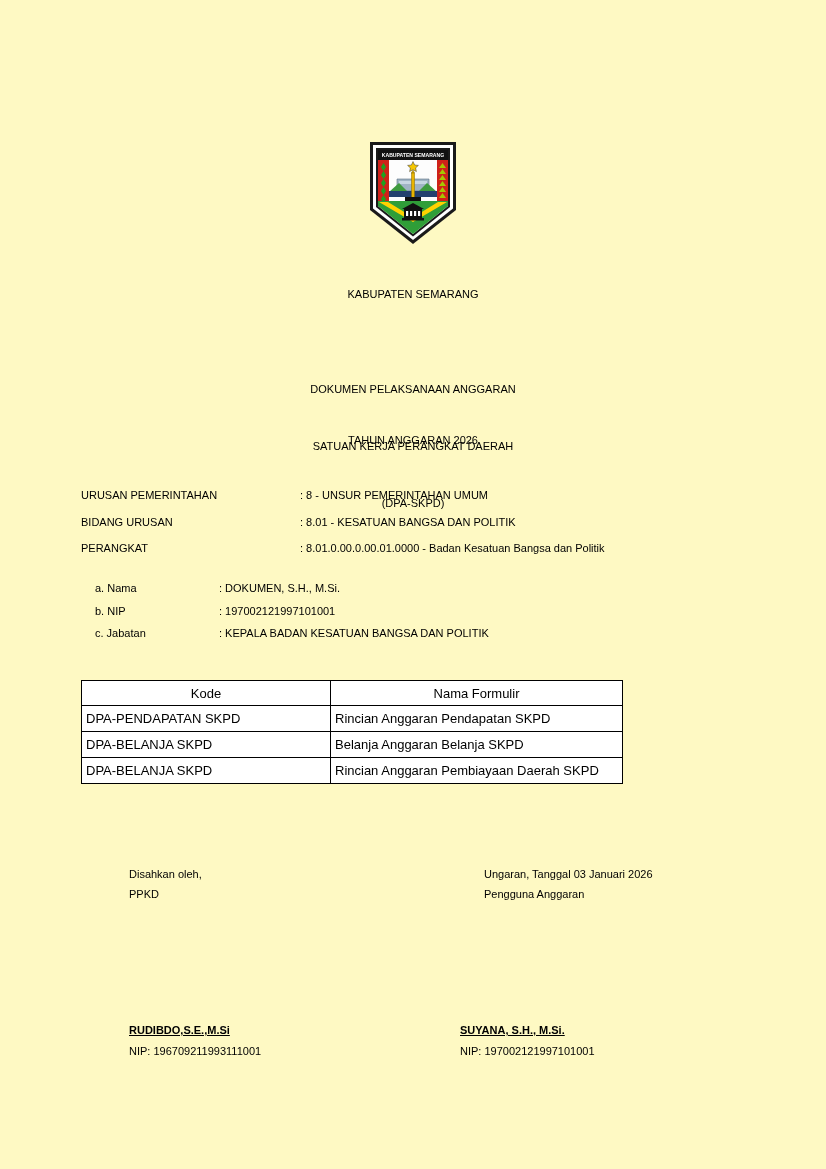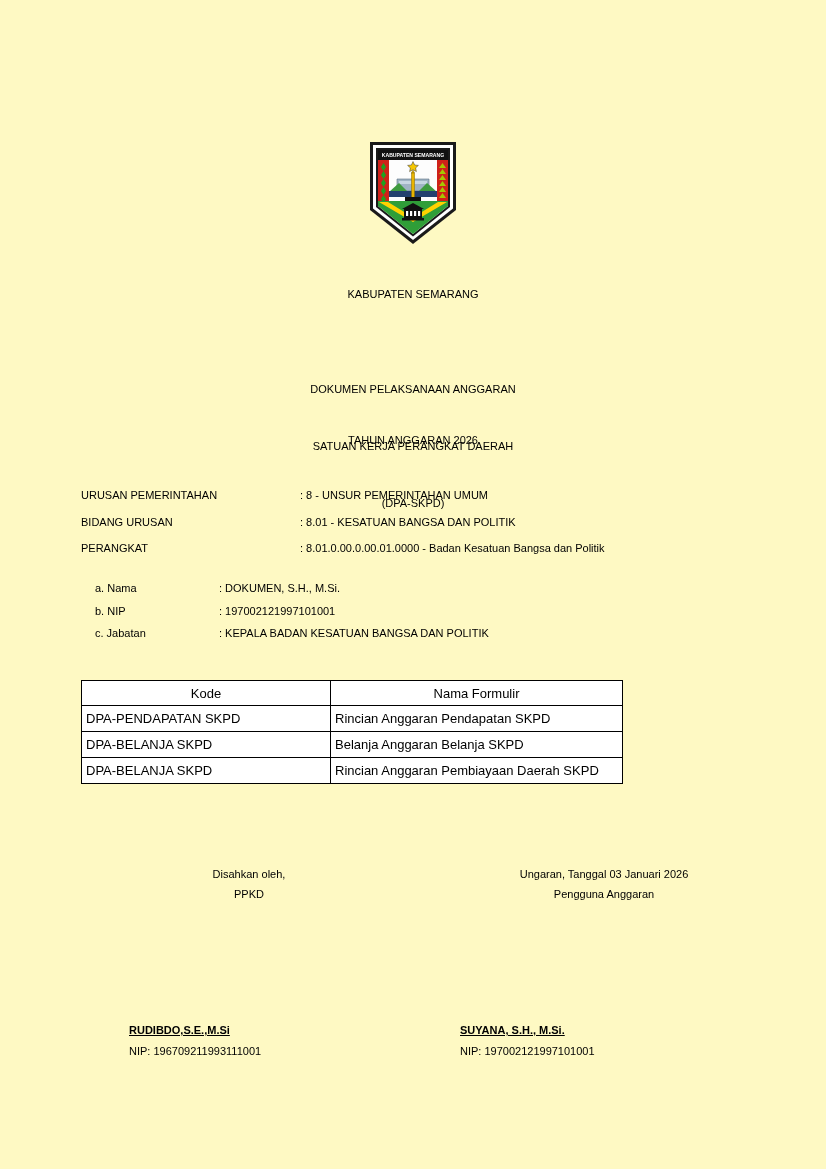--- a/index.html
+++ b/index.html
@@ -40,21 +40,20 @@
     border: 1px solid #000000;
     font-weight: normal;
     background: #ffffff;
   }
   table.form-table th { height: 22px; text-align: center; }
   table.form-table td { height: 23px; text-align: left; padding-left: 4px; }
   .col-kode { width: 246px; }
   .sig-block {
     position: absolute;
     width: 240px;
-    text-align: center;
     line-height: 20px;
     white-space: nowrap;
   }
   .sig-name-block {
     position: absolute;
     width: 240px;
     text-align: left;
     line-height: 21px;
     white-space: nowrap;
   }

